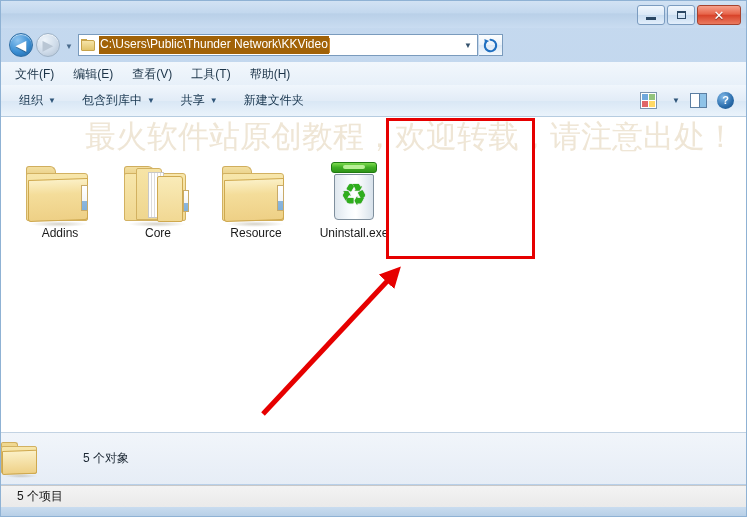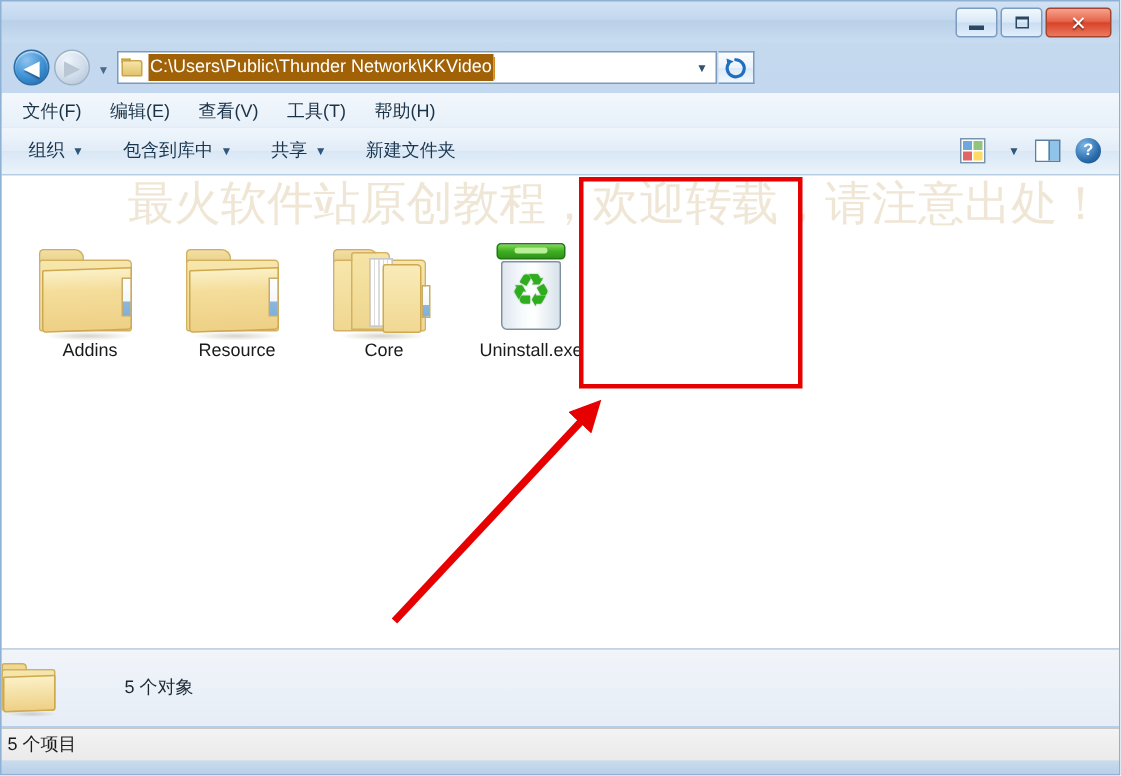--- a/index.html
+++ b/index.html
@@ -568,21 +568,21 @@
   
   #statusbar {
     position: absolute;
     left: 1px; bottom: 10px;
     width: 745px; height: 22px;
     background: linear-gradient(to bottom, #f3f3f3 0%, #eaeaea 100%);
     border-top: 1px solid #c8c8c8;
     box-sizing: border-box;
     display: flex;
     align-items: center;
-    padding-left: 4px;
+    padding-left: 16px;
     z-index: 28;
   }
   #status-text {
     font-size: 12px;
     color: #1a1a1a;
   }
   #bottom-edge {
     position: absolute;
     left: 0; bottom: 0;
     width: 747px; height: 10px;
@@ -686,50 +686,50 @@
         <div class="tile-icon">
           <div class="folder">
             <div class="f-shadow"></div>
             <div class="f-tab"></div>
             <div class="f-back"></div>
             <div class="f-front"></div>
             <div class="f-spine"></div>
           </div>
         </div>
         <div class="tile-label">Addins</div>
-      </div>
-
-      <div class="file-tile">
-        <div class="tile-icon">
-          <div class="folder">
-            <div class="f-shadow"></div>
-            <div class="f-tab"></div>
-            <div class="f-back"></div>
-            <div class="f-front"></div>
-            <div class="f-spine"></div>
-          </div>
-        </div>
-        <div class="tile-label">Resource</div>
       </div>
 
       <div class="file-tile">
         <div class="tile-icon">
           <div class="folder stacked">
             <div class="f-shadow"></div>
             <div class="f-tab"></div>
             <div class="f-back"></div>
             <div class="f-extra1"></div>
             <div class="f-paper"></div>
             <div class="f-extra2"></div>
             <div class="f-spine2"></div>
           </div>
         </div>
         <div class="tile-label">Core</div>
       </div>
 
+      <div class="file-tile">
+        <div class="tile-icon">
+          <div class="folder">
+            <div class="f-shadow"></div>
+            <div class="f-tab"></div>
+            <div class="f-back"></div>
+            <div class="f-front"></div>
+            <div class="f-spine"></div>
+          </div>
+        </div>
+        <div class="tile-label">Resource</div>
+      </div>
+
 
       <div class="file-tile">
         <div class="tile-icon">
           <div class="bin-icon">
             <div class="bin-body"></div>
             <div class="bin-lid"></div>
             <div class="bin-handle"></div>
             <div class="bin-recycle">♻</div>
           </div>
         </div>

